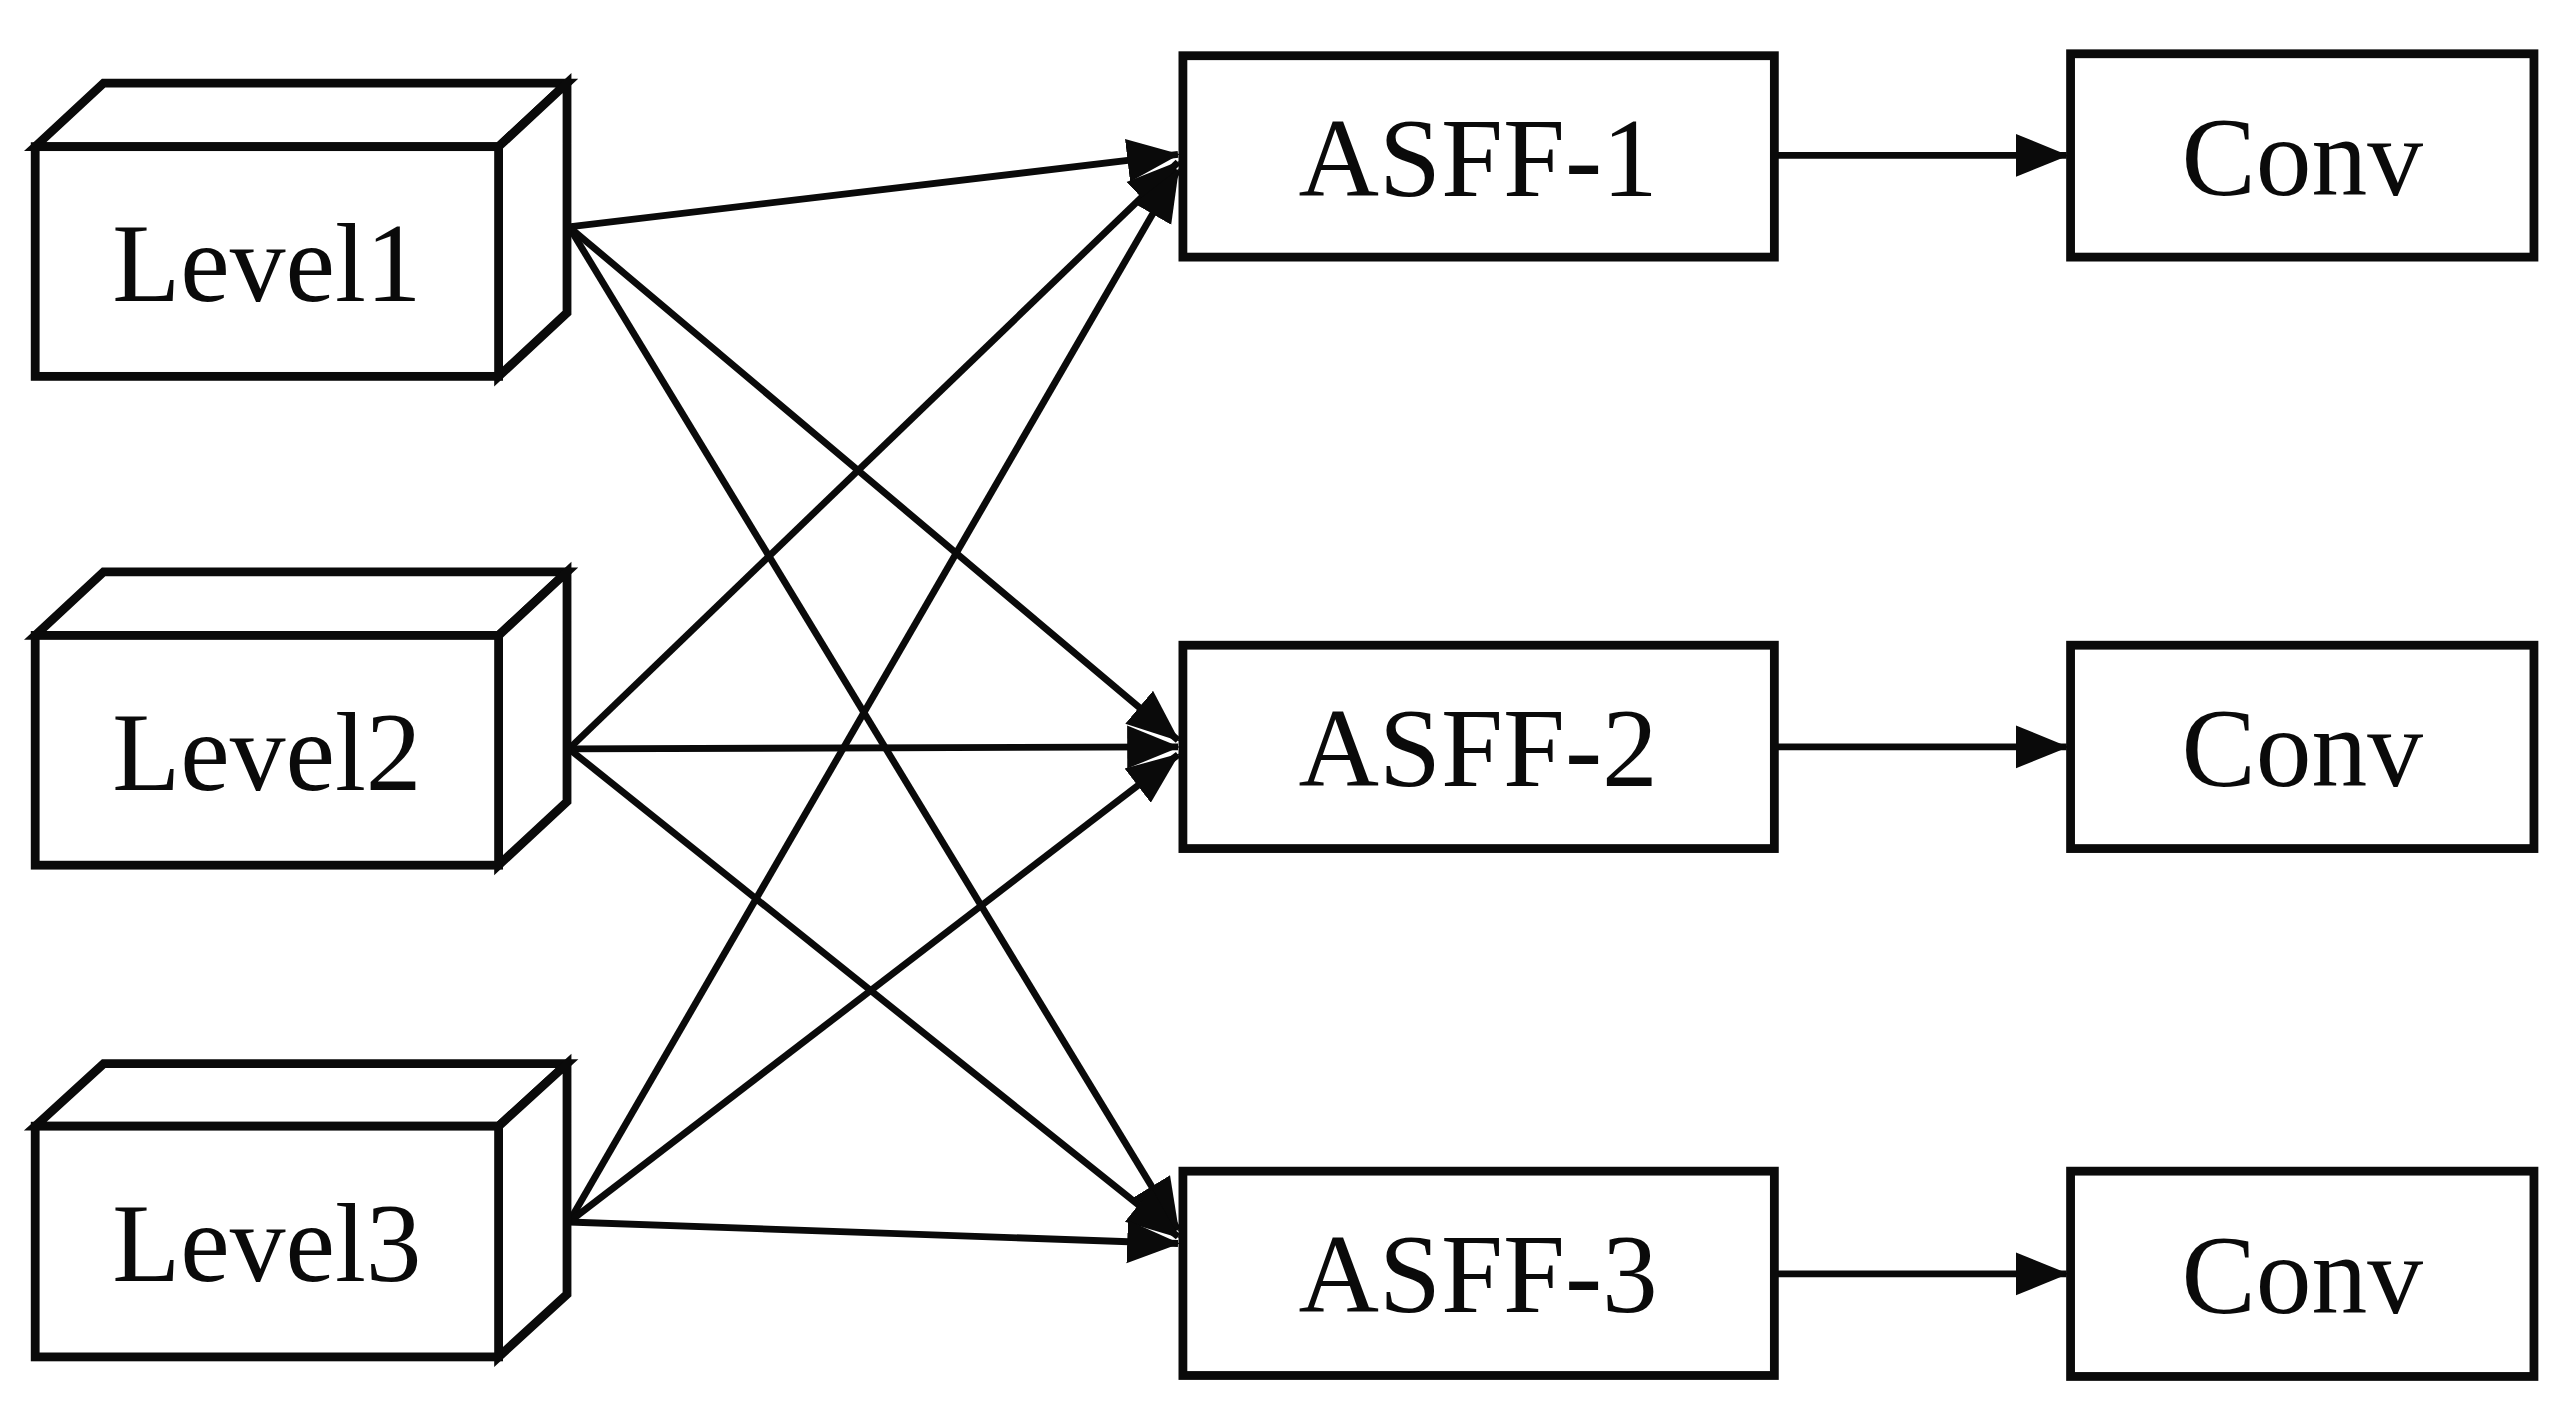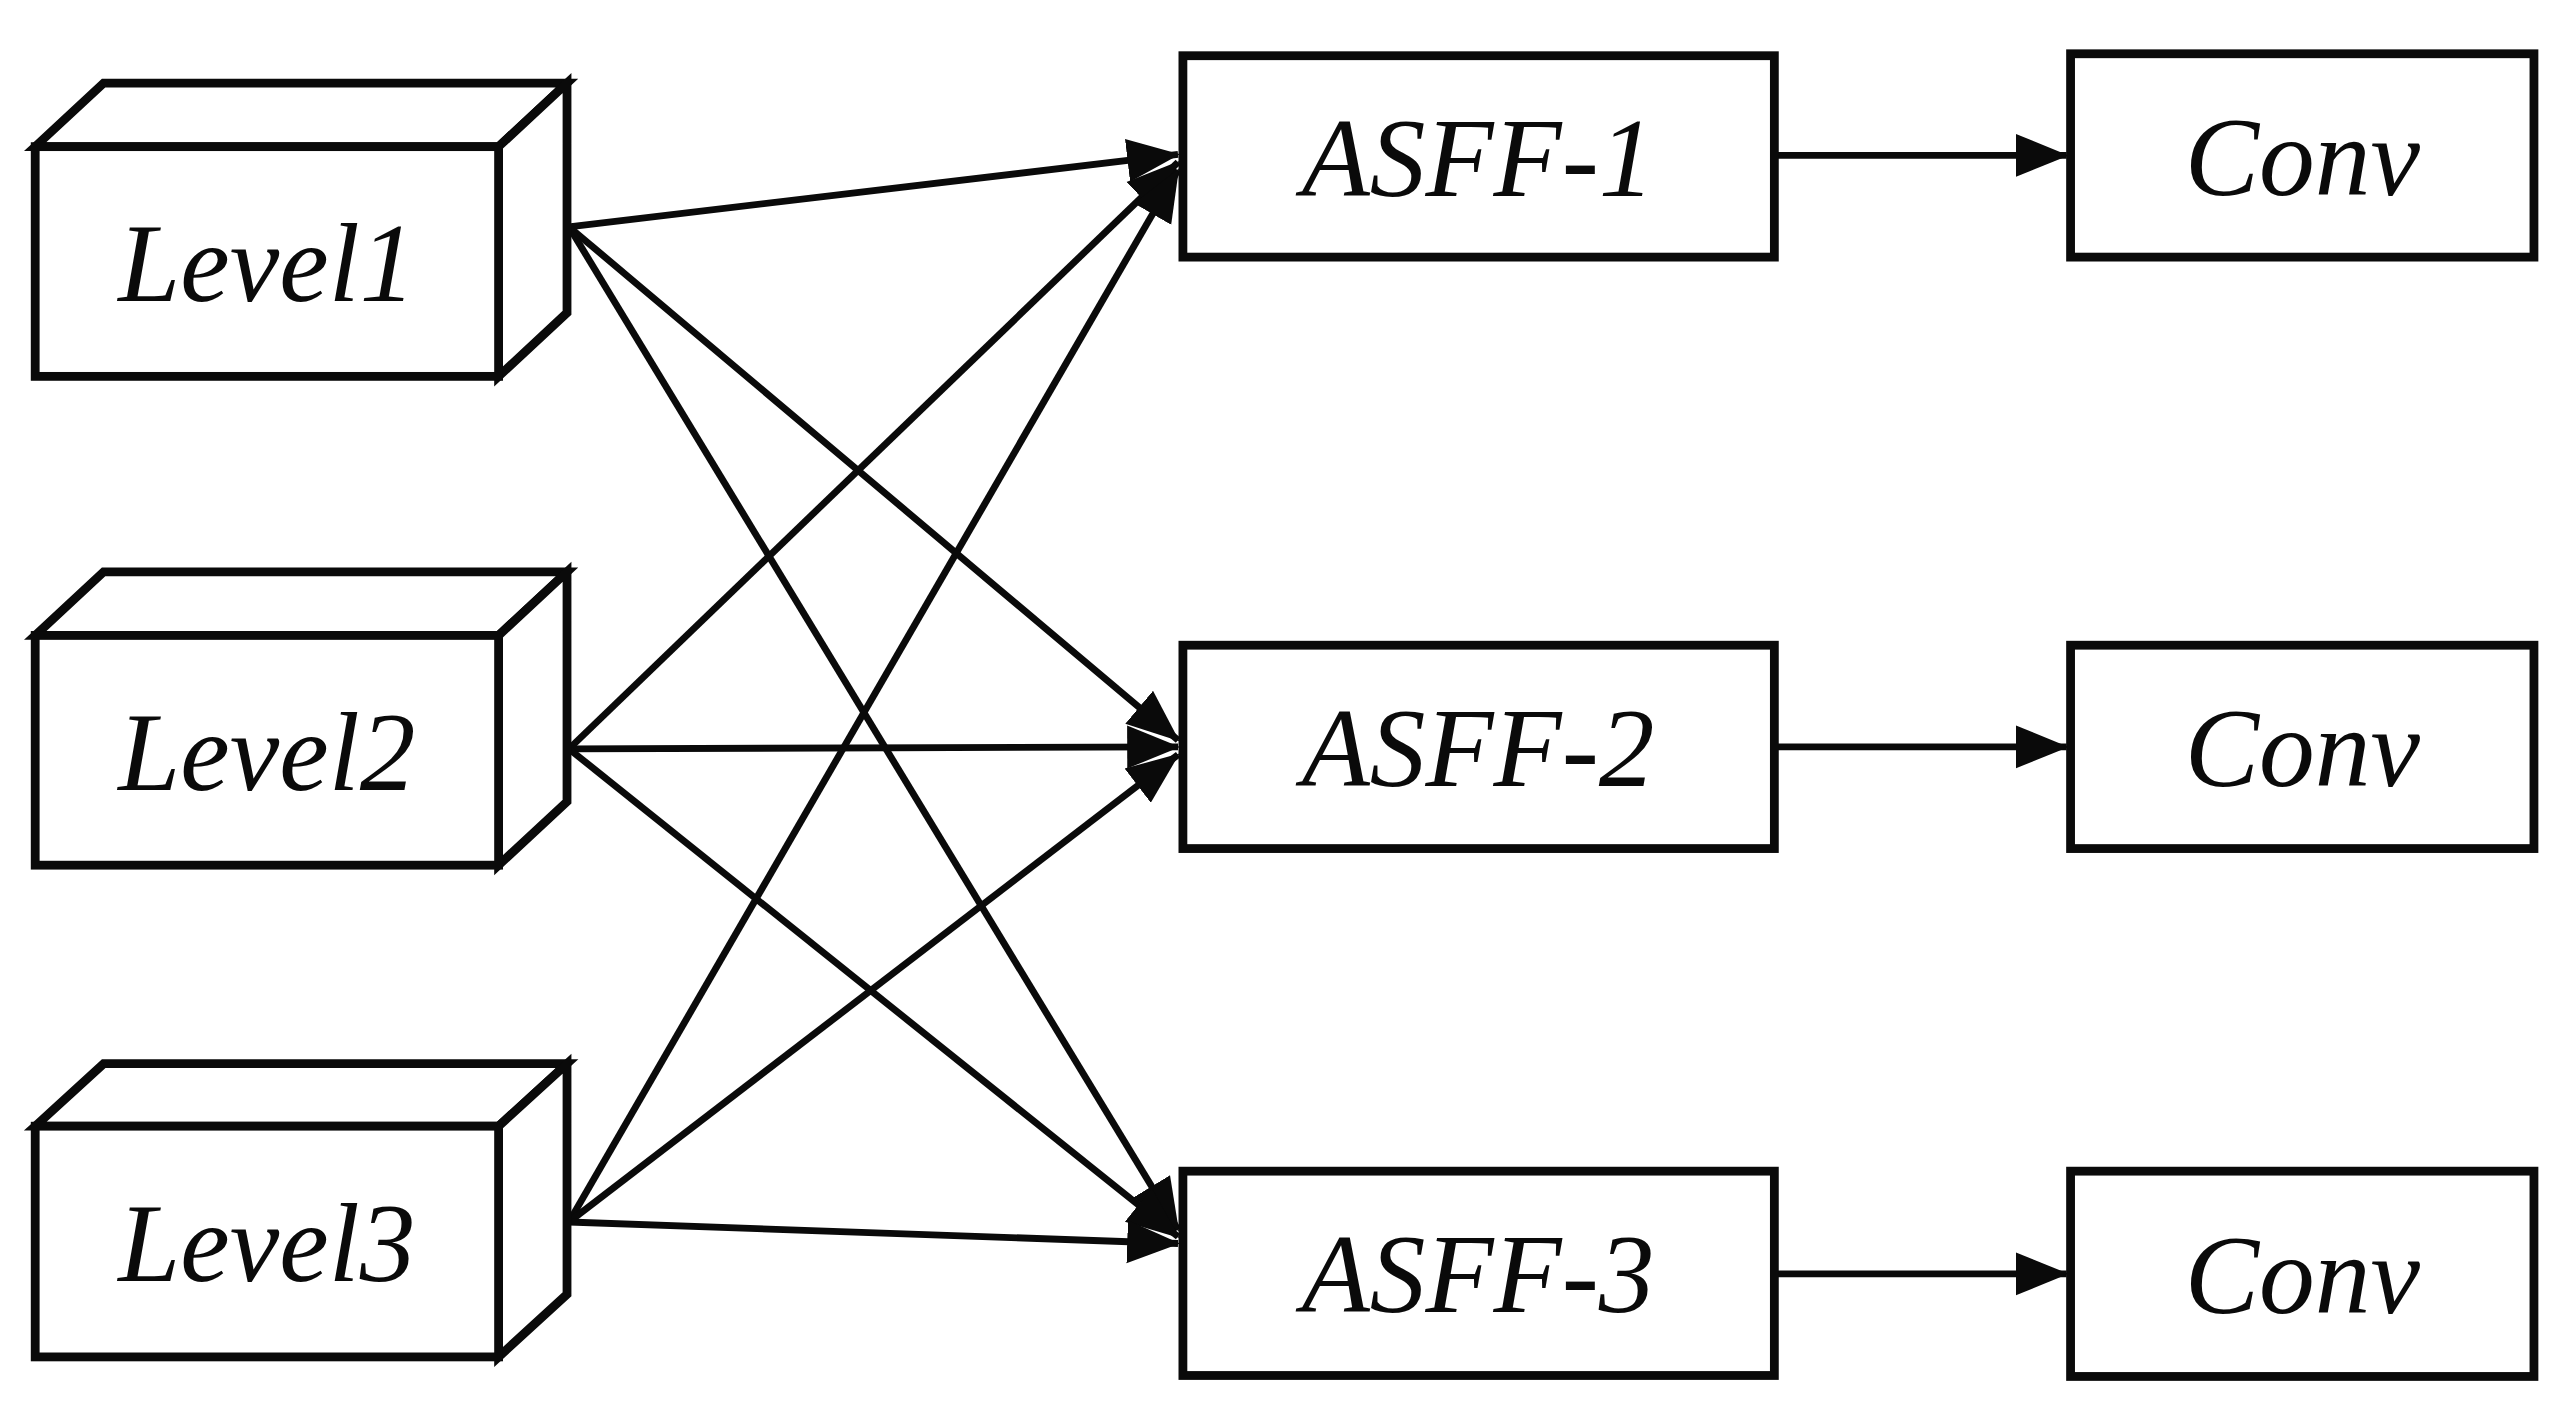--- a/index.html
+++ b/index.html
@@ -7,21 +7,20 @@
     padding: 0;
     background: #ffffff;
     width: 100%;
     height: 100%;
   }
   .diagram-wrap {
     width: 100%;
     max-width: 2576px;
     margin: 0 auto;
     background: #ffffff;
-    font-style: italic;
   }
   svg {
     display: block;
     width: 100%;
     height: auto;
     background: #ffffff;
   }
   .node-face {
     fill: #ffffff;
     stroke: #0a0a0a;

